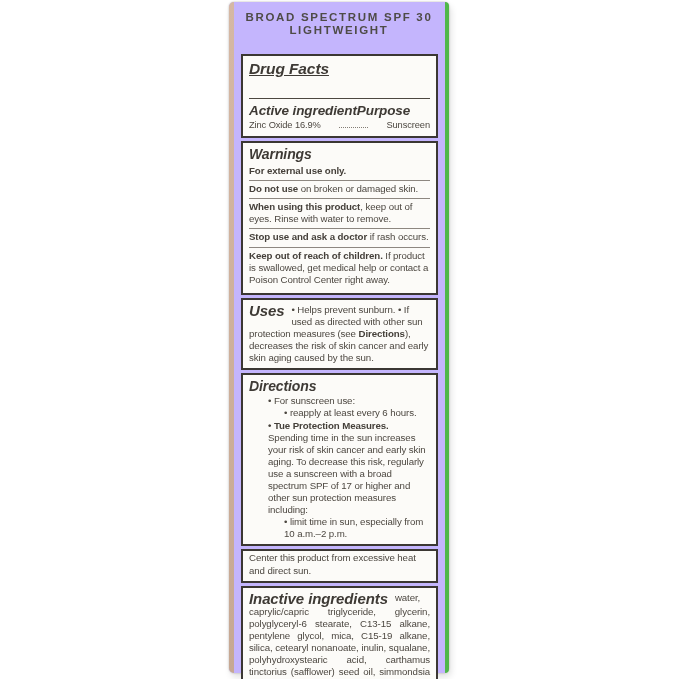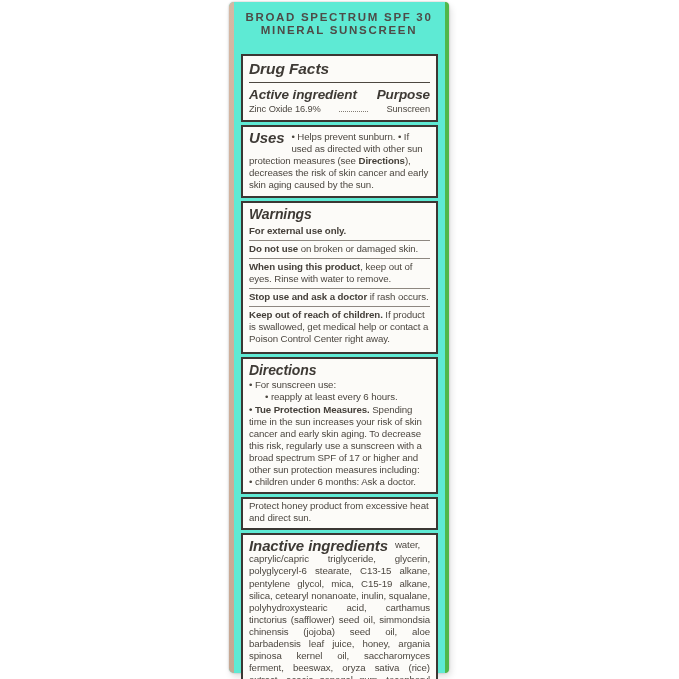--- a/index.html
+++ b/index.html
@@ -1,105 +1,105 @@
 <!DOCTYPE html>
 <html><head>
 <meta charset="utf-8">
 <style>
   * { margin:0; padding:0; box-sizing:border-box; }
   html,body { width:679px; height:679px; background:#ffffff; font-family:"Liberation Sans", sans-serif; }
   .page { position:relative; width:679px; height:679px; background:#ffffff; overflow:hidden; }
 
   .package {
     position:absolute; left:229px; top:2px; width:220px; height:671px;
-    background:#5eead4; border-radius:5px;
+    background:#c4b5fd; border-radius:5px;
     box-shadow:0 0 2px rgba(125,115,105,.55), 2px 4px 7px rgba(0,0,0,.12);
   }
   .edge-left  { position:absolute; left:0;  top:0; bottom:0; width:5px;
                 background:linear-gradient(180deg,#d5b8a4,#c6a893); border-radius:5px 0 0 5px; }
   .edge-right { position:absolute; right:0; top:0; bottom:0; width:4px;
                 background:#50b74a; border-radius:0 5px 5px 0; }
 
   .header { margin-top:9px; text-align:center; font-weight:bold; font-size:11.5px;
             line-height:12.5px; letter-spacing:1.7px; color:#4e4b47; }
 
   .facts { position:absolute; left:12px; top:52px; width:197px; color:#4c4740; }
   .box { border:2px solid #3b3733; background:#fcfbf8; margin-bottom:3px;
          padding:1px 6px 4px; font-size:9.7px; line-height:12.1px; letter-spacing:-0.1px; }
 
   .df-title { font:italic bold 15.5px "Liberation Sans", sans-serif; color:#3e3a35;
-              padding:3px 0 4px; border-bottom:1.5px solid #4c4740; }
-  .ai-row { display:flex; justify-content:space-between;
+              padding:3px 0 20px; border-bottom:1.5px solid #4c4740;text-decoration:underline; }
+  .ai-row { display:flex; 
             font:italic bold 13.5px "Liberation Sans", sans-serif; color:#3e3a35; padding:4px 0 1px; }
   .zinc-row { display:flex; align-items:baseline; font-size:9.3px; padding-bottom:1px;gap:16px; }
   .leader { flex:1; border-bottom:1.5px dotted #837d75; margin:0 2px 2px; }
 
   .h1 { font:italic bold 14px "Liberation Sans", sans-serif; color:#3e3a35; padding:2px 0 1px; }
   .h-inline { float:left; font:italic bold 15px "Liberation Sans", sans-serif;
               color:#3e3a35; margin-right:7px; line-height:14px; }
   .flow { padding-top:3px; }
   .just { text-align:justify; }
   b { font-weight:bold; color:#45403a; }
 
   .wrow { padding:2px 0 3px; }
   .wrow.sep { border-top:1px solid #8d8780; }
-  .drow { padding:0; }
+  .drow { padding:0;margin-left:19px; }
   .lvl1 { padding-left:16px; }
 </style>
 </head>
 <body>
 
 <div class="page">
   <div class="package">
     <div class="edge-left"></div>
     <div class="edge-right"></div>
 
     <div class="header">
       <div>BROAD SPECTRUM SPF 30</div>
-      <div>MINERAL SUNSCREEN</div>
+      <div>LIGHTWEIGHT</div>
     </div>
 
     <div class="facts">
 
       <section class="box">
         <div class="df-title">Drug Facts</div>
         <div class="ai-row">
           <span>Active ingredient</span>
           <span>Purpose</span>
         </div>
         <div class="zinc-row">
           <span>Zinc Oxide 16.9%</span>
           <span class="leader"></span>
           <span>Sunscreen</span>
         </div>
       </section>
 
       <section class="box">
-        <p class="flow"><span class="h-inline">Uses</span><span>• Helps prevent sunburn.  • If used as directed with other sun protection measures (see </span><b>Directions</b><span>), decreases the risk of skin cancer and early skin aging caused by the sun.</span></p>
-      </section>
-
-      <section class="box">
         <div class="h1">Warnings</div>
         <div class="wrow"><b>For external use only.</b><span></span></div>
         <div class="wrow sep"><b>Do not use</b><span> on broken or damaged skin.</span></div>
         <div class="wrow sep"><b>When using this product</b><span>, keep out of eyes. Rinse with water to remove.</span></div>
         <div class="wrow sep"><b>Stop use and ask a doctor</b><span> if rash occurs.</span></div>
         <div class="wrow sep"><b>Keep out of reach of children.</b><span> If product is swallowed, get medical help or contact a Poison Control Center right away.</span></div>
       </section>
 
       <section class="box">
+        <p class="flow"><span class="h-inline">Uses</span><span>• Helps prevent sunburn.  • If used as directed with other sun protection measures (see </span><b>Directions</b><span>), decreases the risk of skin cancer and early skin aging caused by the sun.</span></p>
+      </section>
+
+      <section class="box">
         <div class="h1">Directions</div>
         <div class="drow"><span>• For sunscreen use:</span></div>
         <div class="drow lvl1"><span>• reapply at least every 6 hours.</span></div>
         <div class="drow"><b>• Tue Protection Measures.</b><span> Spending time in the sun increases your risk of skin cancer and early skin aging. To decrease this risk, regularly use a sunscreen with a broad spectrum SPF of 17 or higher and other sun protection measures including:</span></div>
-        <div class="drow"><span>• children under 6 months: Ask a doctor.</span></div>
+        <div class="drow lvl1"><span>• limit time in sun, especially from 10 a.m.–2 p.m.</span></div>
       </section>
 
       <section class="box">
-        <div>Protect honey product from excessive heat and direct sun.</div>
+        <div>Center this product from excessive heat and direct sun.</div>
       </section>
 
       <section class="box">
         <p class="flow just"><span class="h-inline">Inactive ingredients</span><span>water, caprylic/capric triglyceride, glycerin, polyglyceryl-6 stearate, C13-15 alkane, pentylene glycol, mica, C15-19 alkane, silica, cetearyl nonanoate, inulin, squalane, polyhydroxystearic acid, carthamus tinctorius (safflower) seed oil, simmondsia chinensis (jojoba) seed oil, aloe barbadensis leaf juice, honey, argania spinosa kernel oil, saccharomyces ferment, beeswax, oryza sativa (rice) extract, acacia senegal gum, tocopheryl acetate, polyglyceryl-6 behenate, stearyl alcohol, cetyl alcohol, xanthan gum, glyceryl laurate, sodium PCA, sodium citrate, citric acid, sodium phytate, bisabolol, potassium sorbate, fructose, glucose, inositol, sucrose, trehalose, myristyl alcohol, arachidyl alcohol, benzoic acid, sodium benzoate, hydroxyacetophenone</span></p>
       </section>
 
     </div>
   </div>
 </div>
 

